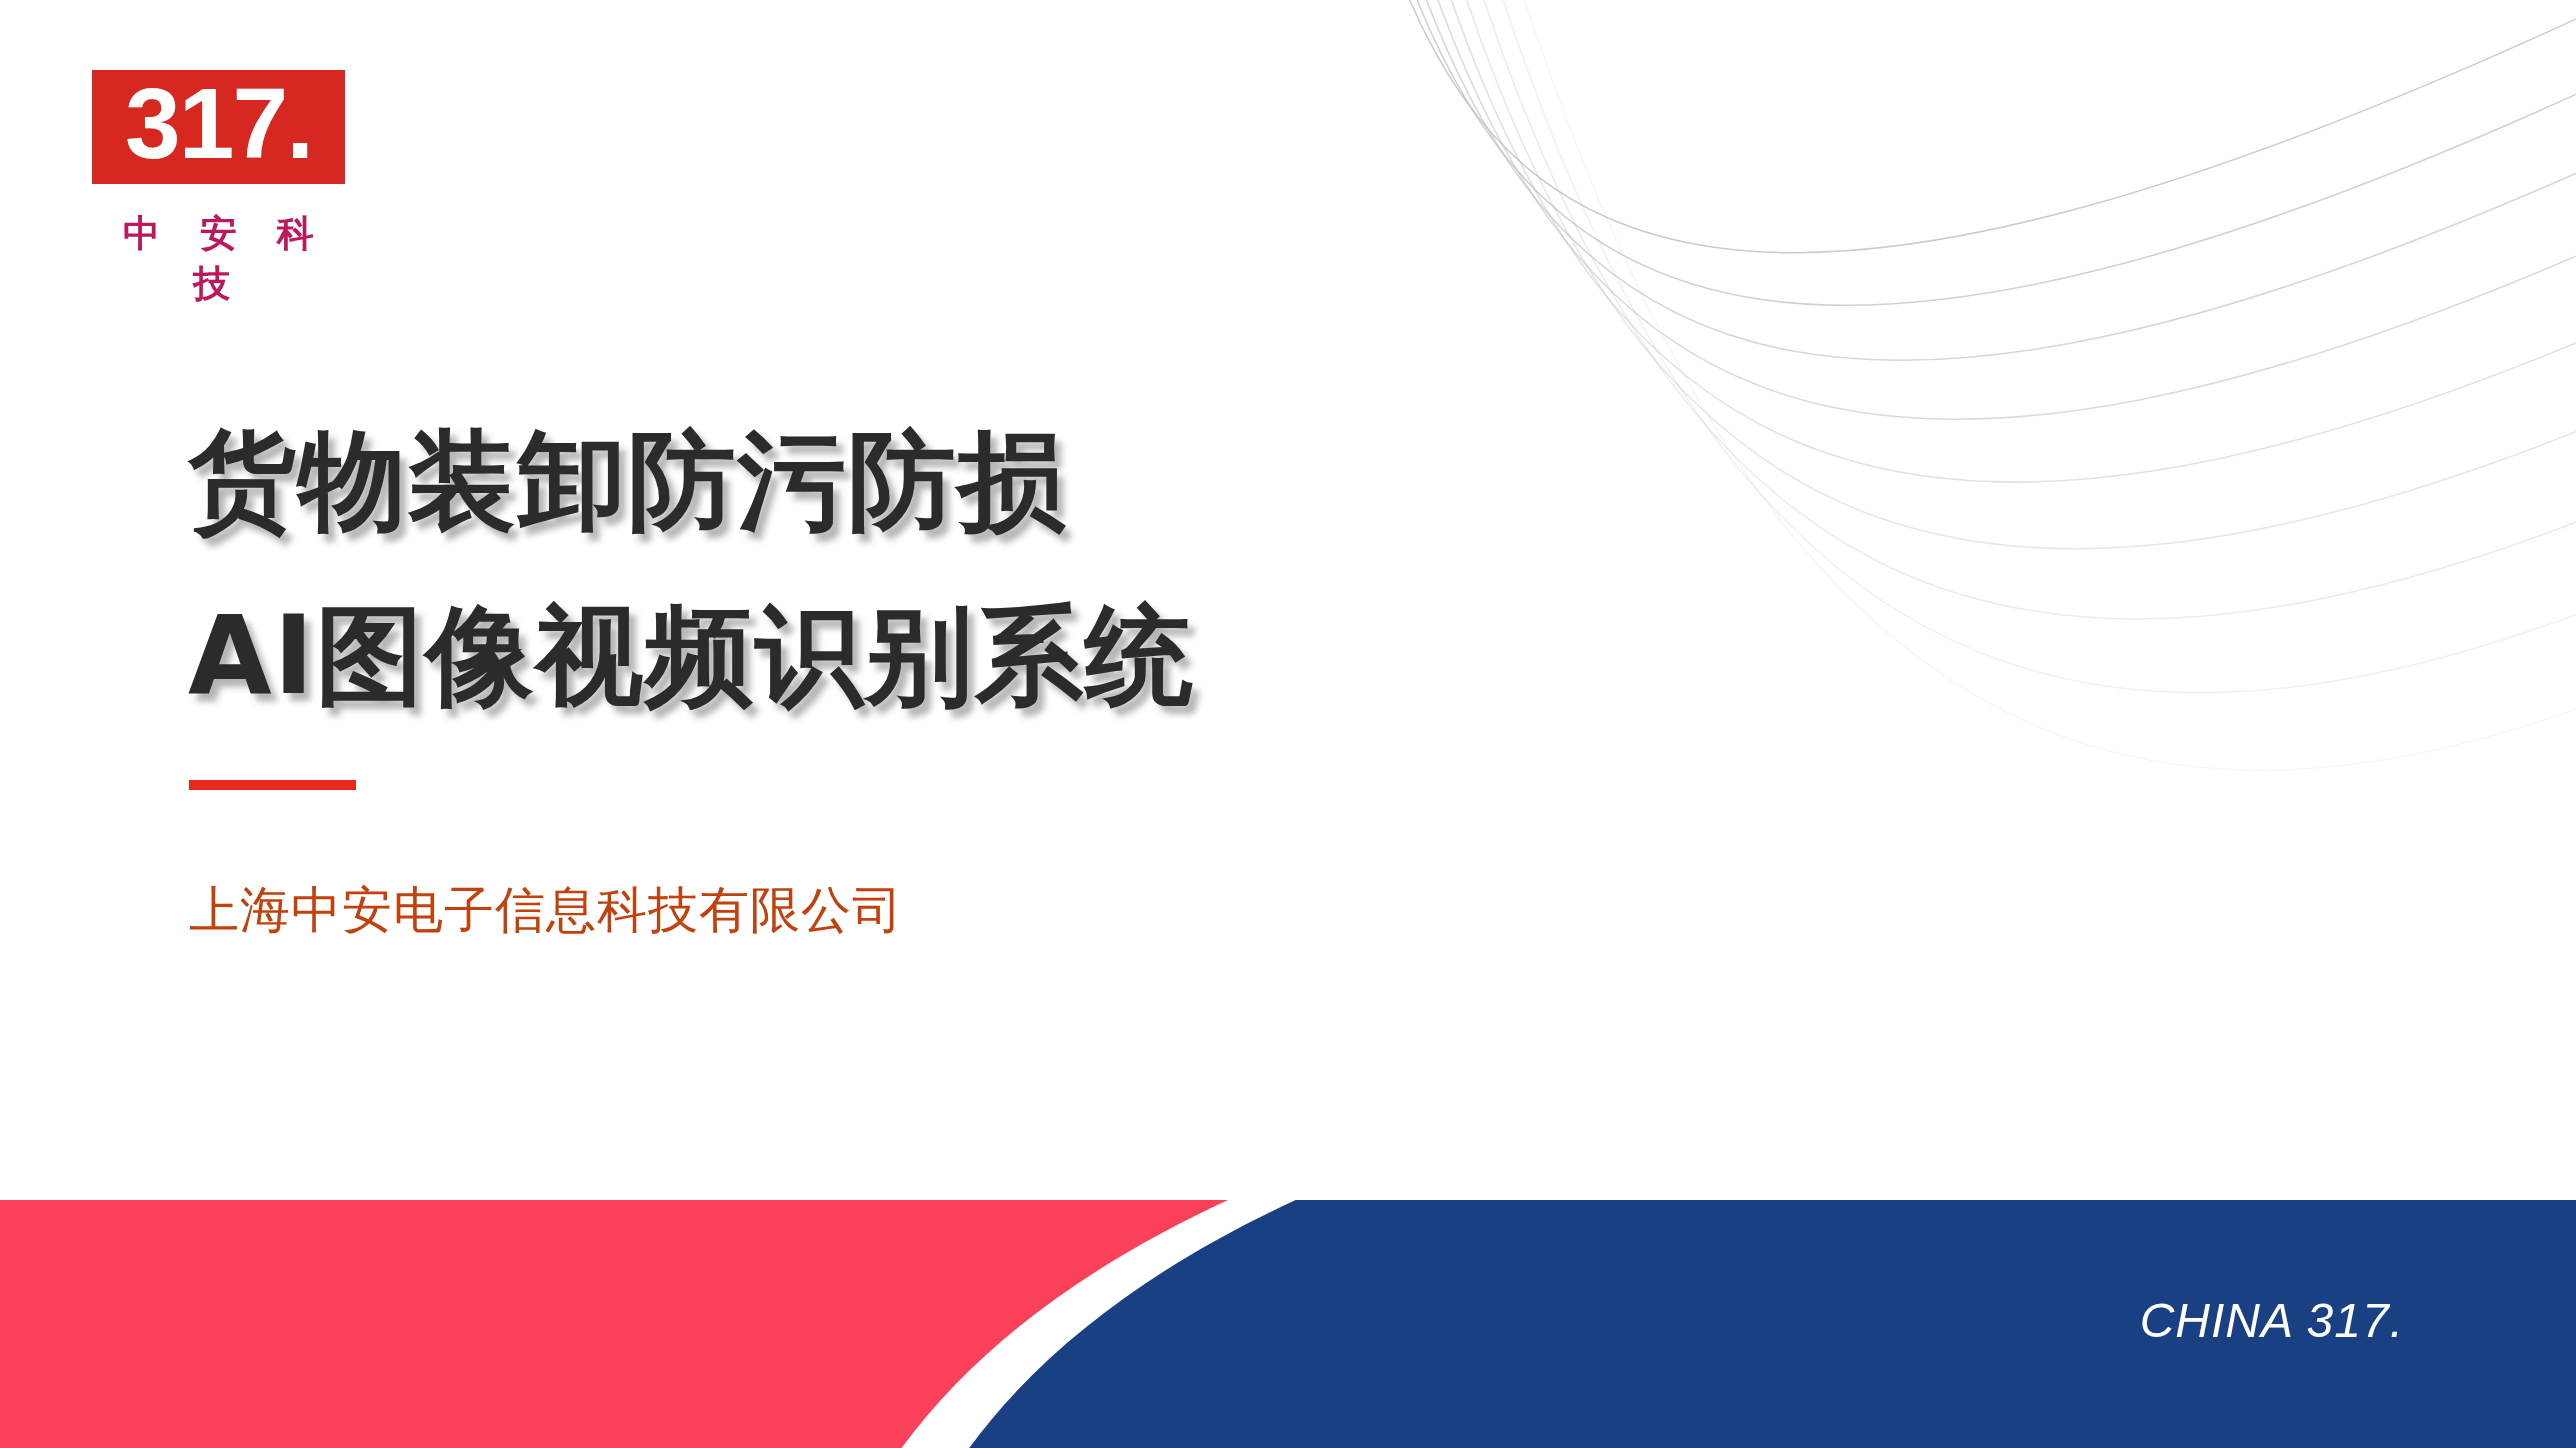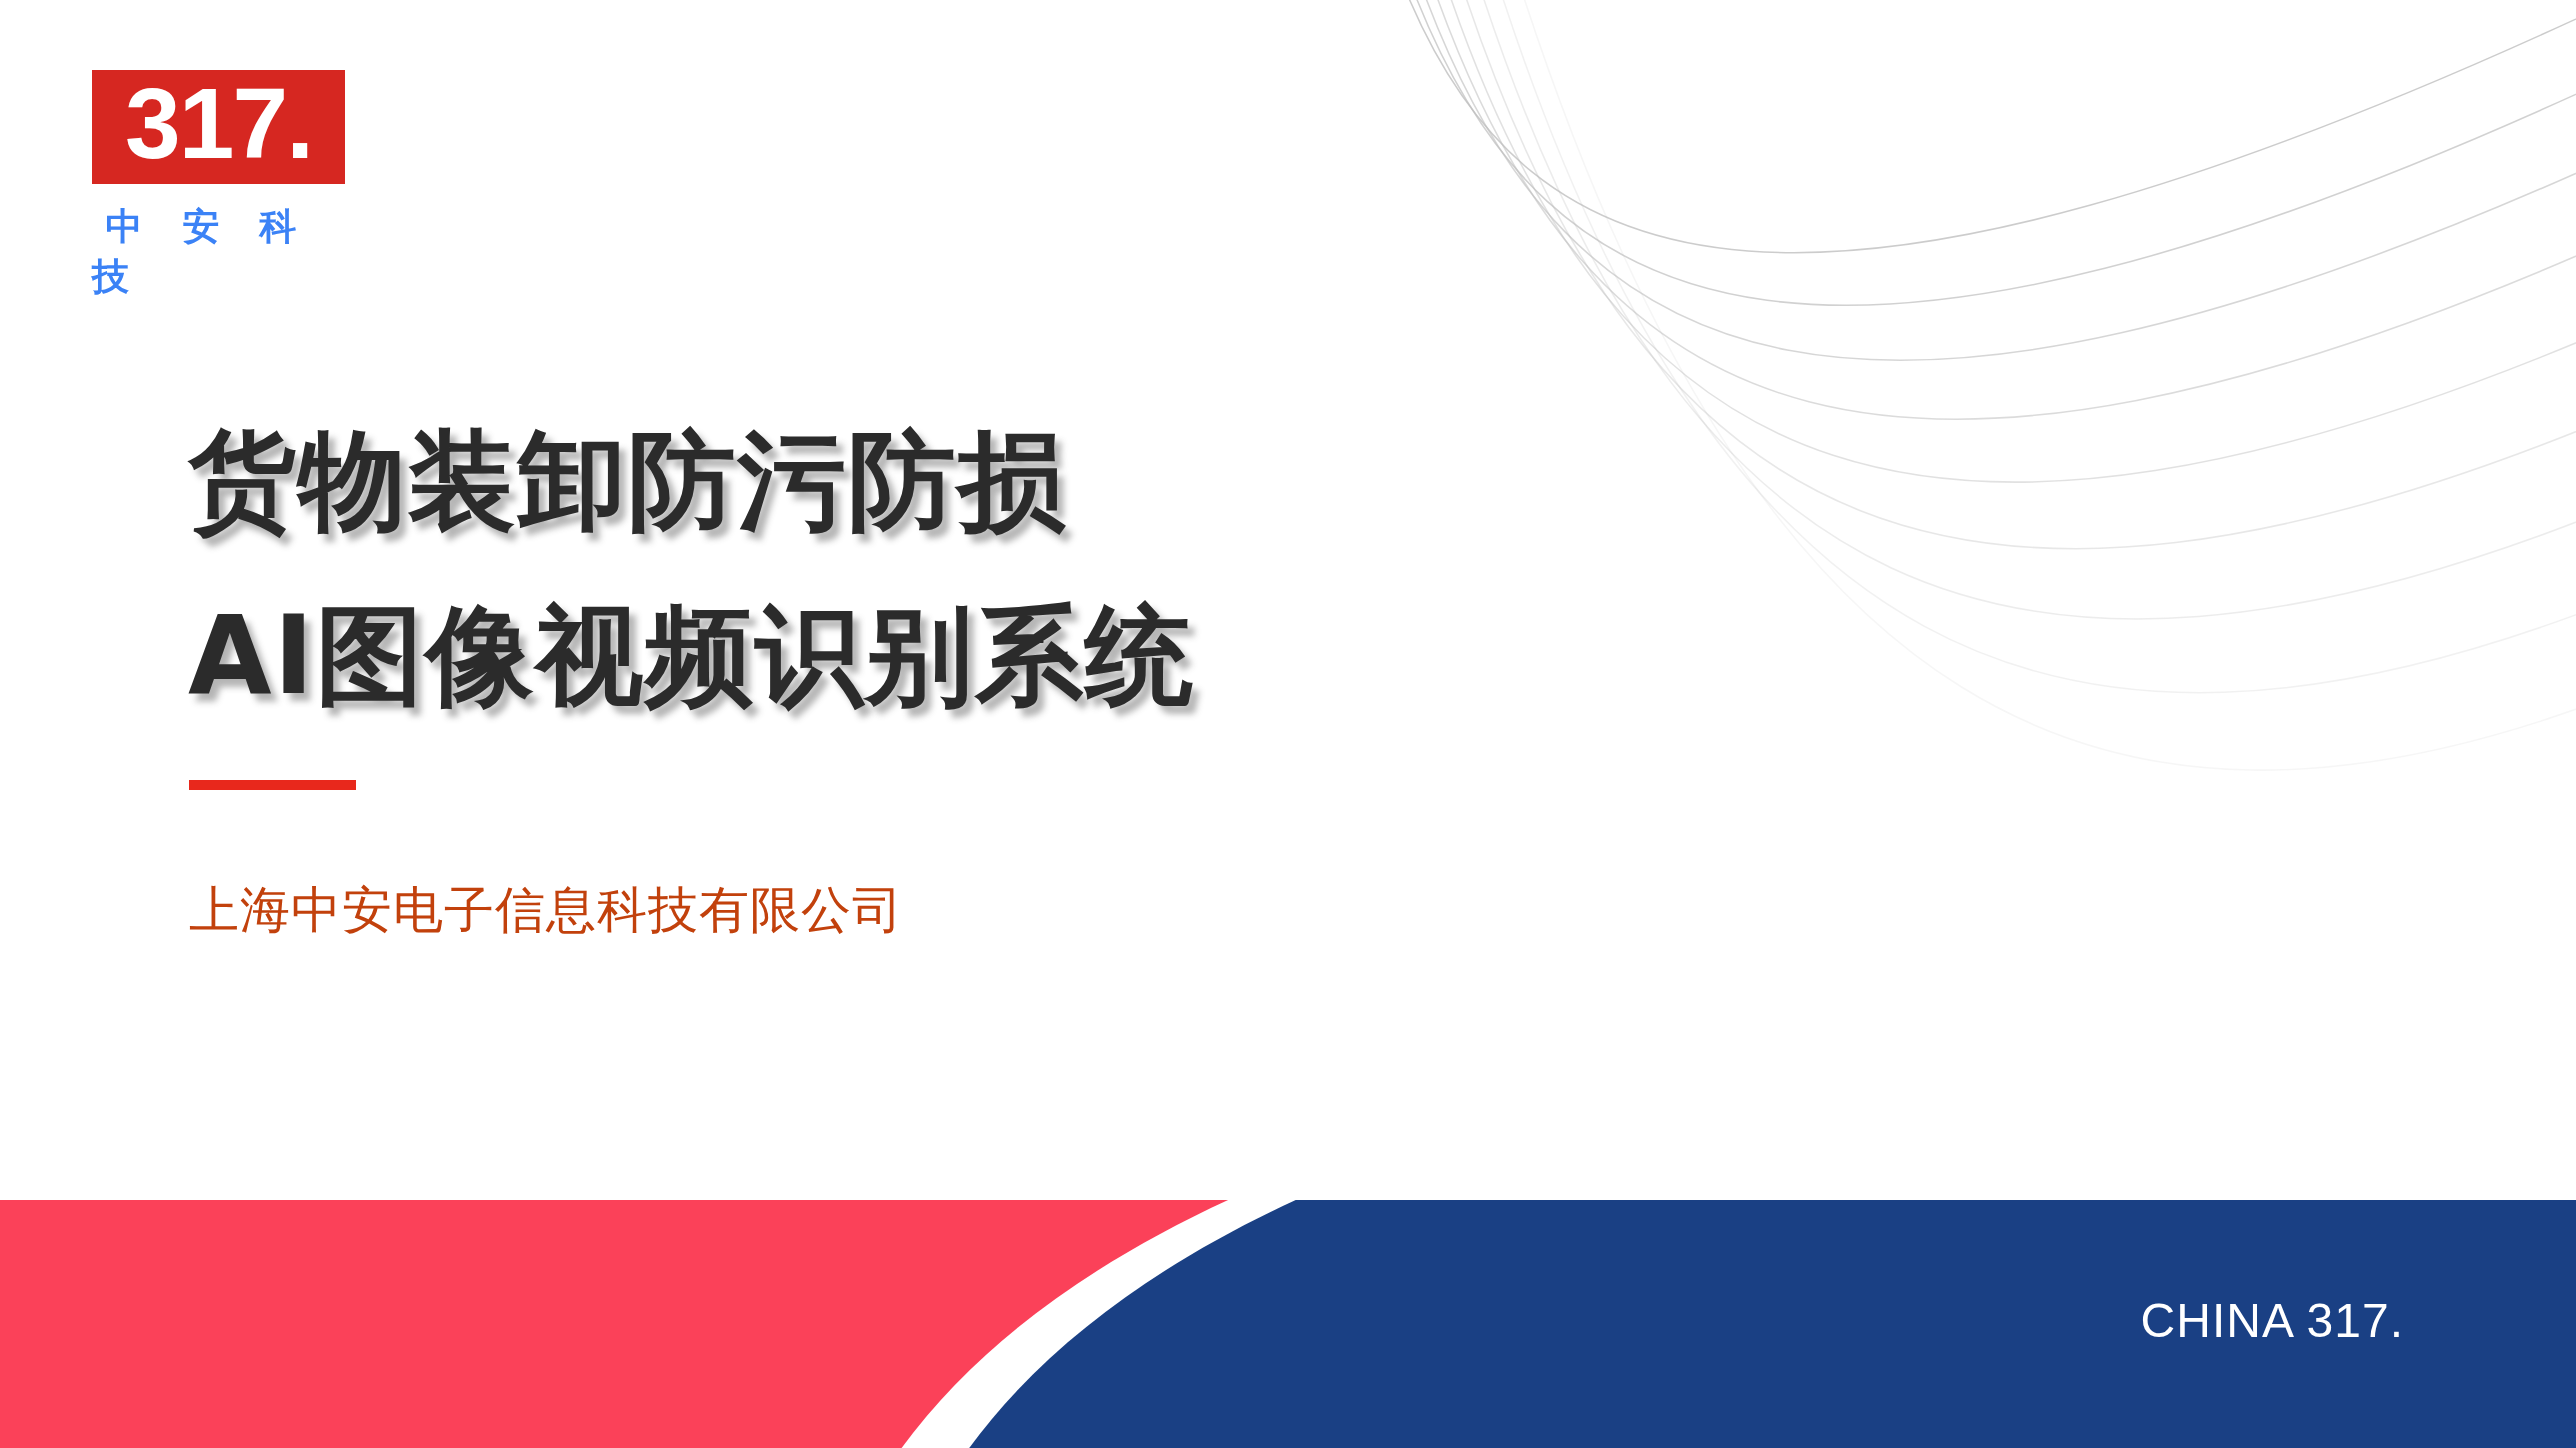--- a/index.html
+++ b/index.html
@@ -48,24 +48,24 @@
   #logo-mark-text {
     color: #ffffff;
     font-size: 100px;
     font-weight: bold;
     line-height: 1;
     letter-spacing: -1.9px;
     font-family: "Liberation Sans", "DejaVu Sans", sans-serif;
     transform: translateY(-3.9px);
   }
   #logo-sub {
-    margin-top: 18px;
+    margin-top: 25px;
     width: 253px;
-    text-align: left;
-    color: #3b82f6;
+    text-align: center;
+    color: #be185d;
     font-size: 37px;
     font-weight: bold;
     letter-spacing: 13.5px;
     text-indent: 13.5px;
     font-family: "DejaVu Sans", "Liberation Sans", sans-serif;
   }
 
   
   #headline {
     position: absolute;
@@ -107,20 +107,21 @@
   }
 
   
   #banner {
     position: absolute;
     left: 0;
     bottom: 0;
     width: 2576px;
     height: 249px;
     overflow: hidden;
+    font-style: italic;
   }
   #banner-red {
     position: absolute;
     inset: 0;
     background: #FB4159;
   }
   #banner-svg {
     position: absolute;
     inset: 0;
     width: 100%;

